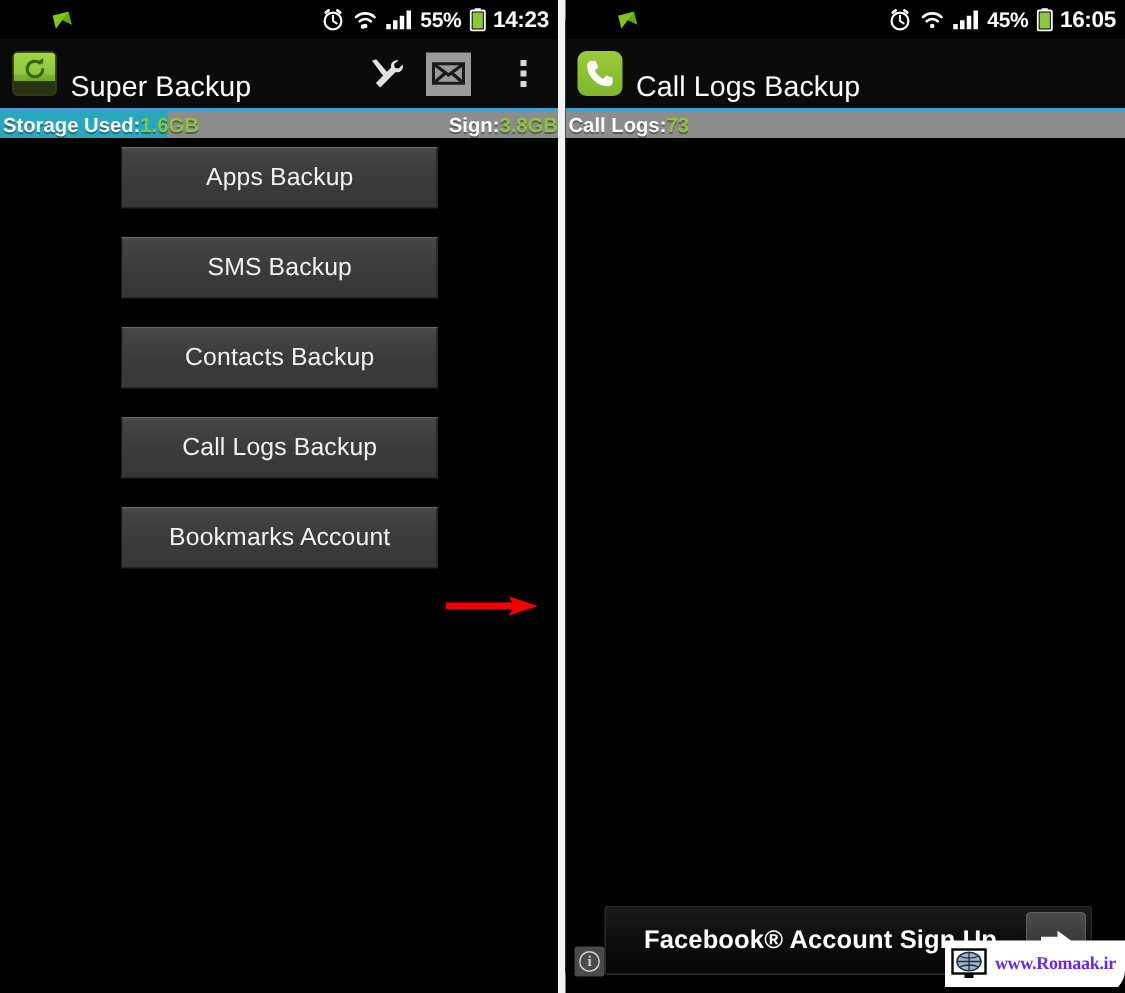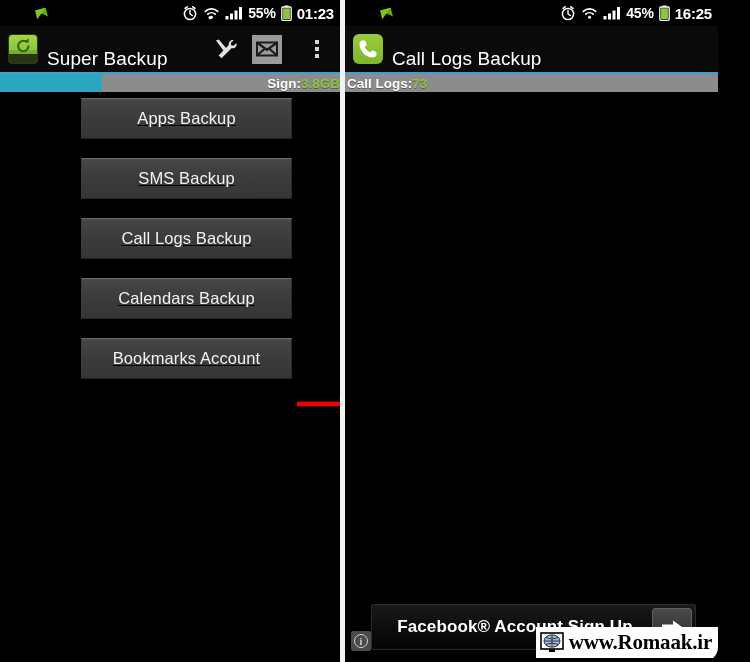--- a/index.html
+++ b/index.html
@@ -19,21 +19,21 @@
     height: 662px;
     background: #000;
     display: flex;
   }
   .panel {
     position: relative;
     height: 662px;
     background: #000;
     overflow: hidden;
   }
-  .panel-left { width: 340px; }
+  .panel-left { width: 372px; }
   .panel-divider {
     width: 5px;
     height: 662px;
     background: #f2f2f2;
   }
   .panel-right { width: 373px; border-radius: 15px; }
 
   
   .statusbar {
     position: relative;
@@ -186,21 +186,20 @@
     align-items: center;
     justify-content: center;
     box-sizing: border-box;
     letter-spacing: 0.1px;
   }
   .btn-list-left {
     position: absolute;
     left: 81px;
     top: 6px;
     width: 211px;
-    text-decoration: underline;
   }
   .btn-list-left .btn {
     width: 211px;
     height: 41px;
     margin-bottom: 19px;
   }
 
   
   .red-arrow {
     position: absolute;
@@ -278,22 +277,22 @@
     box-sizing: border-box;
     z-index: 40;
   }
   .wm-icon {
     width: 24px; height: 22px;
     margin-right: 5px;
     position: relative;
     flex: 0 0 auto;
   }
   .wm-text {
-    color: #000000;
-    font-size: 21px;
+    color: #6d28d9;
+    font-size: 12px;
     font-weight: bold;
     font-family: "Liberation Serif", serif;
     letter-spacing: -0.2px;
     white-space: nowrap;
   }
 </style>
 </head>
 <body>
 
 <div class="screenshot">
@@ -329,21 +328,21 @@
           </svg>
         </span>
         <span class="sb-pct">55%</span>
         <span>
           <svg class="ic" width="11" height="16" viewBox="0 0 11 16">
             <rect x="3.5" y="0.5" width="4" height="1.6" fill="#fff"></rect>
             <rect x="0.8" y="2" width="9.4" height="13.3" rx="1" fill="none" stroke="#fff" stroke-width="1.3"></rect>
             <rect x="2.1" y="3.3" width="6.8" height="10.7" fill="#8dc63f"></rect>
           </svg>
         </span>
-        <span class="sb-time">01:23</span>
+        <span class="sb-time">14:23</span>
       </div>
     </div>
 
     <div class="actionbar">
       <div class="app-icon">
         <div class="disk-icon">
           <svg class="disk-glyph" viewBox="0 0 17 15">
             <path d="M13.5 8.4a5.2 5.2 0 11-1.9-4.4" fill="none" stroke="#3e6310" stroke-width="2.1" stroke-linecap="round"></path>
             <path d="M13.9 0.6l-0.2 4.1-3.7-1.6z" fill="#3e6310"></path>
           </svg>
@@ -369,31 +368,34 @@
             <i></i>
               <i></i>
               <i></i>
           </div>
         </div>
       </div>
     </div>
 
     <div class="infostrip">
       <div class="strip-fill" style="width:30%"></div>
+      <div class="strip-txt strip-left">
+        <span>Storage Used:</span><span class="strip-val">1.6GB</span>
+      </div>
       <div class="strip-txt strip-right">
         <span>Sign:</span><span class="strip-val">3.8GB</span>
       </div>
     </div>
 
     <div class="content content-left">
       <div class="btn-list-left">
         <div class="btn">Apps Backup</div>
         <div class="btn">SMS Backup</div>
+        <div class="btn">Contacts Backup</div>
         <div class="btn">Call Logs Backup</div>
-        <div class="btn">Calendars Backup</div>
         <div class="btn">Bookmarks Account</div>
       </div>
       <div class="red-arrow">
         <svg width="62" height="14" viewBox="0 0 62 14">
           <rect x="0" y="4.6" width="48" height="4.6" fill="#f20000"></rect>
           <path d="M42 0.5L61.5 7 42 13.5 46 7z" fill="#f20000"></path>
         </svg>
       </div>
     </div>
 
@@ -431,21 +433,21 @@
           </svg>
         </span>
         <span class="sb-pct">45%</span>
         <span>
           <svg class="ic" width="11" height="16" viewBox="0 0 11 16">
             <rect x="3.5" y="0.5" width="4" height="1.6" fill="#fff"></rect>
             <rect x="0.8" y="2" width="9.4" height="13.3" rx="1" fill="none" stroke="#fff" stroke-width="1.3"></rect>
             <rect x="2.1" y="3.3" width="6.8" height="10.7" fill="#8dc63f"></rect>
           </svg>
         </span>
-        <span class="sb-time">16:25</span>
+        <span class="sb-time">16:05</span>
       </div>
     </div>
 
     <div class="actionbar">
       <div class="app-icon">
         <div class="phone-icon">
           <svg class="ic" width="30" height="30" viewBox="0 0 30 30">
             <path d="M9.5 6.5c-1.6 0-3 1.4-3 3.2 0 7.4 6.4 13.8 13.8 13.8 1.8 0 3.2-1.4 3.2-3l-0.1-2.6-4.3-1.6-2 2.3a13 13 0 01-5.6-5.6l2.3-2-1.6-4.3-2.7-0.2z" fill="#ffffff"></path>
           </svg>
         </div>

